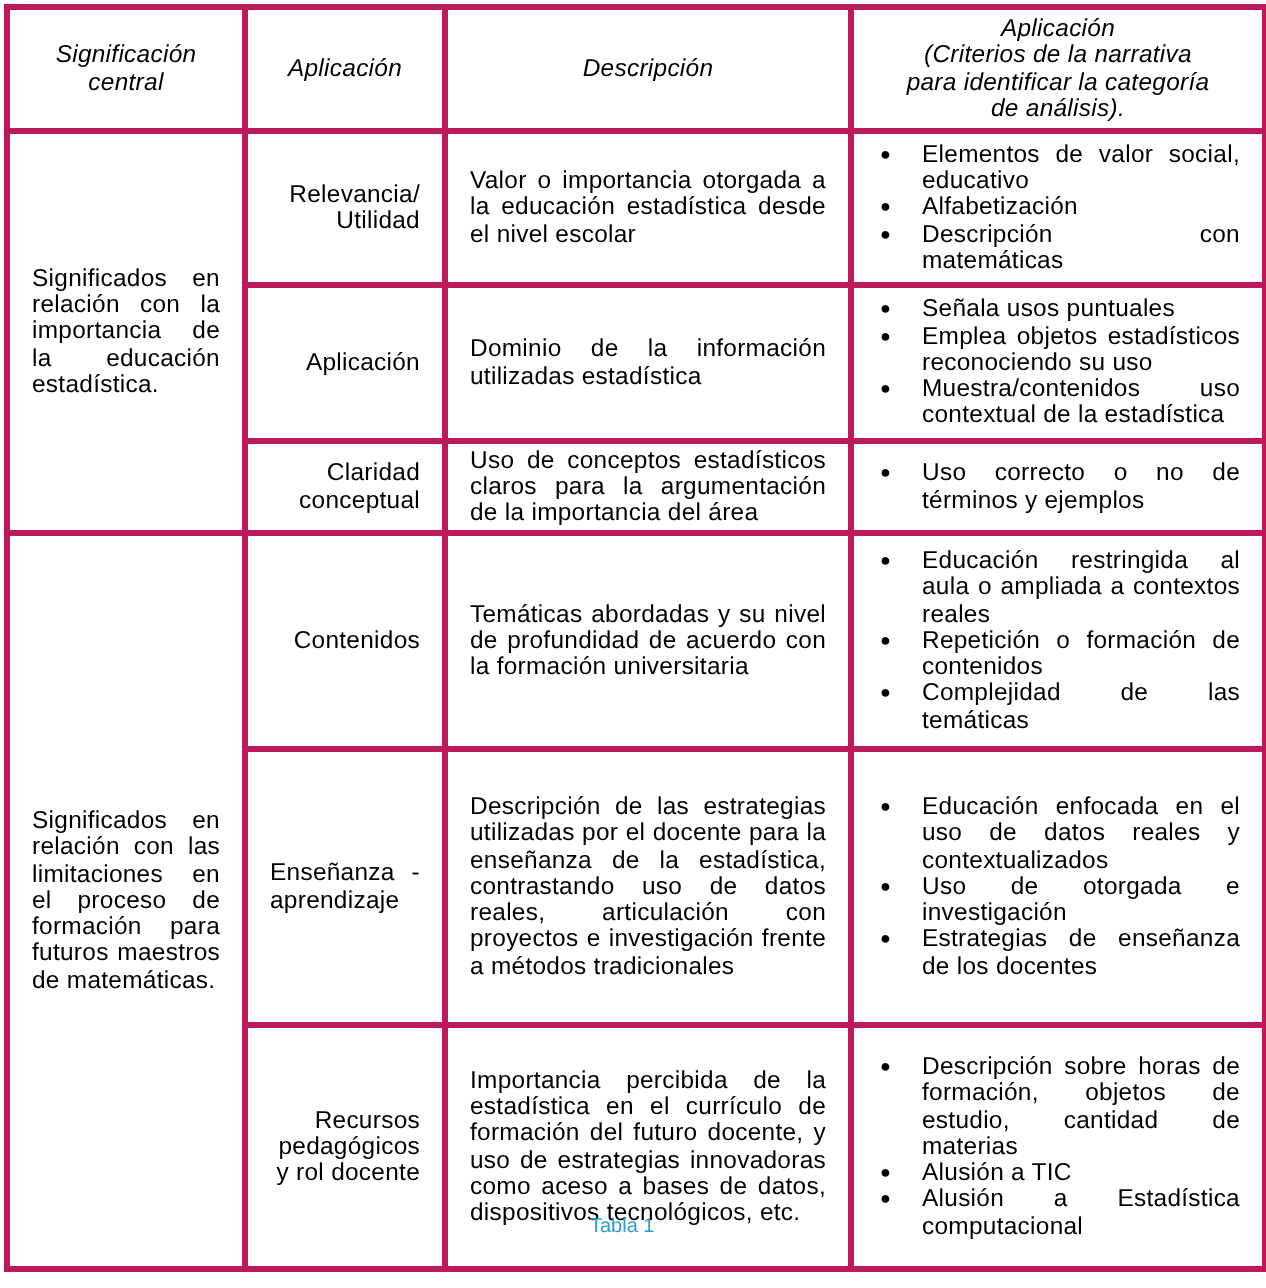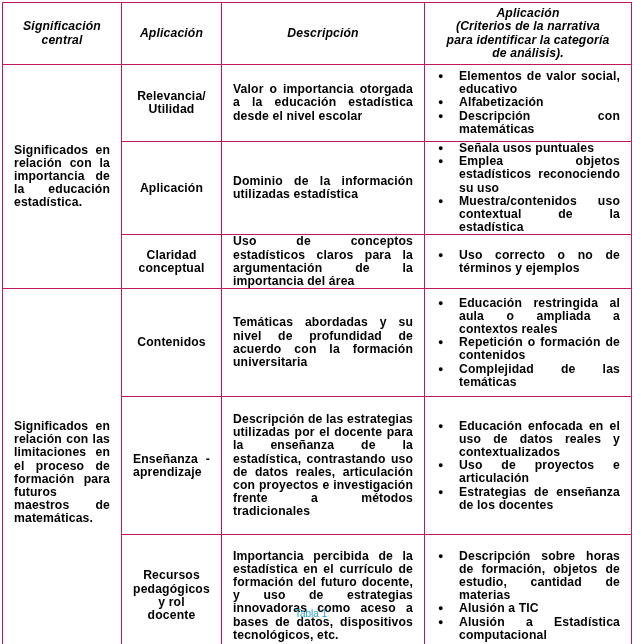--- a/index.html
+++ b/index.html
@@ -1,31 +1,31 @@
 <!DOCTYPE html>
 <html><head>
 <meta charset="utf-8">
 <style>
   html, body { margin: 0; padding: 0; background: #ffffff; }
   body { width: 633px; height: 644px; position: relative; overflow: hidden;
          font-family: "Liberation Sans", "DejaVu Sans", sans-serif; color: #000; }
   table.main { position: absolute; left: 2px; top: 2px; border-collapse: collapse;
                table-layout: fixed; width: 629px; }
-  table.main td, table.main th { border: 1px solid #be185d; padding: 0 11px; vertical-align: middle;
-               font-size: 12.2px; line-height: 13.2px; font-weight: bold; letter-spacing: 0.15px; }
+  table.main td, table.main th { border: 3px solid #be185d; padding: 0 11px; vertical-align: middle;
+               font-size: 12.2px; line-height: 13.2px; font-weight: normal; letter-spacing: 0.15px; }
   th { font-style: italic; text-align: center; }
   th.h4 { padding-top: 0; }
   td.just { text-align: justify; text-align-last: left; }
   td.jlast { text-align: justify; }
   ul { list-style: none; margin: 0; padding: 0; }
   li { position: relative; padding-left: 23px; text-align: justify; text-align-last: left; }
   li .bullet { position: absolute; left: 2px; top: 0; font-size: 9px; }
   td.apl { padding: 0 3px 0 3px; vertical-align: middle; }
   .caption { position: absolute; left: 295px; top: 608px; font-size: 10px; color: #2aa0c8; }
-  .cat { text-align: center; }
+  .cat { text-align: right; }
 </style>
 </head>
 <body>
 
 <table class="main">
   <colgroup>
     <col style="width:119px">
     <col style="width:100px">
     <col style="width:203px">
     <col style="width:207px">
@@ -87,21 +87,21 @@
           <li><span class="bullet">●</span><span>Complejidad de las temáticas</span></li>
         </ul>
       </td>
     </tr>
     <tr style="height:138px">
       <td class="jlast">Enseñanza - aprendizaje</td>
       <td class="just">Descripción de las estrategias utilizadas por el docente para la enseñanza de la estadística, contrastando uso de datos reales, articulación con proyectos e investigación frente a métodos tradicionales</td>
       <td class="apl">
         <ul>
           <li><span class="bullet">●</span><span>Educación enfocada en el uso de datos reales y contextualizados</span></li>
-          <li><span class="bullet">●</span><span>Uso de proyectos e articulación</span></li>
+          <li><span class="bullet">●</span><span>Uso de otorgada e investigación</span></li>
           <li><span class="bullet">●</span><span>Estrategias de enseñanza de los docentes</span></li>
         </ul>
       </td>
     </tr>
     <tr style="height:122px">
       <td class="cat">Recursos pedagógicos y rol docente</td>
       <td class="just">Importancia percibida de la estadística en el currículo de formación del futuro docente, y uso de estrategias innovadoras como aceso a bases de datos, dispositivos tecnológicos, etc.</td>
       <td class="apl">
         <ul>
           <li><span class="bullet">●</span><span>Descripción sobre horas de formación, objetos de estudio, cantidad de materias</span></li>

